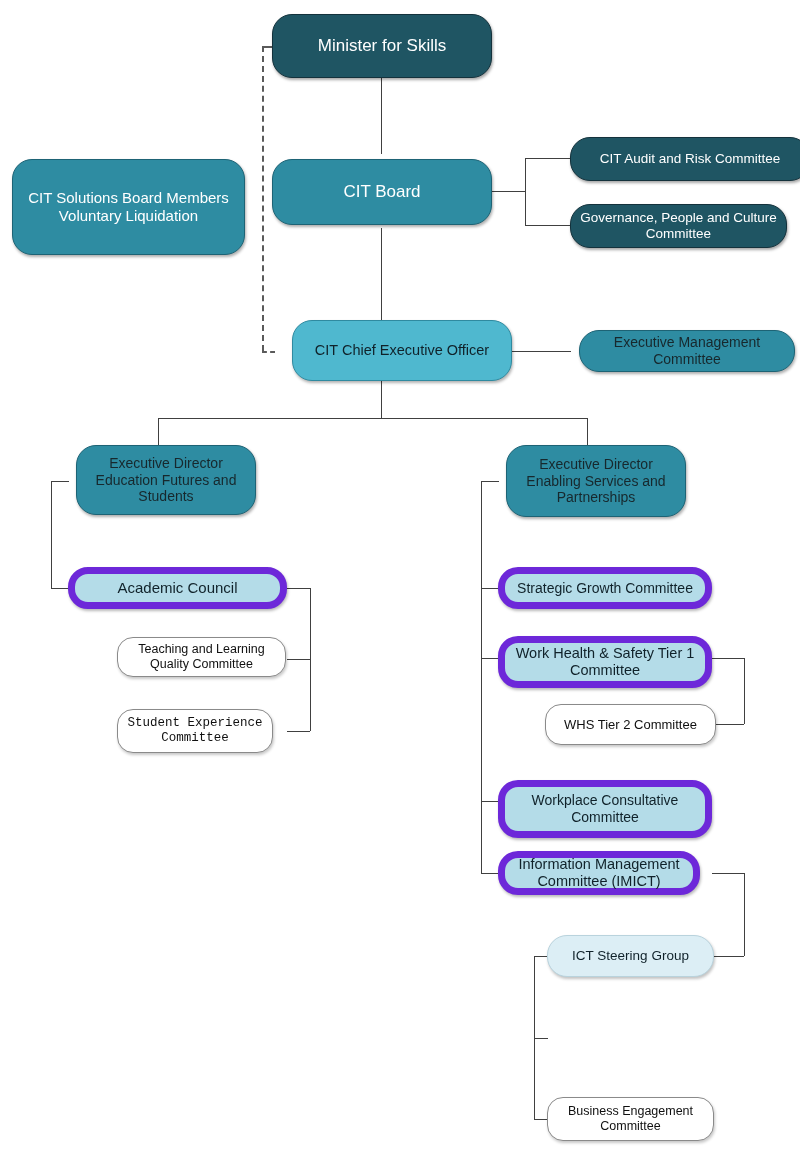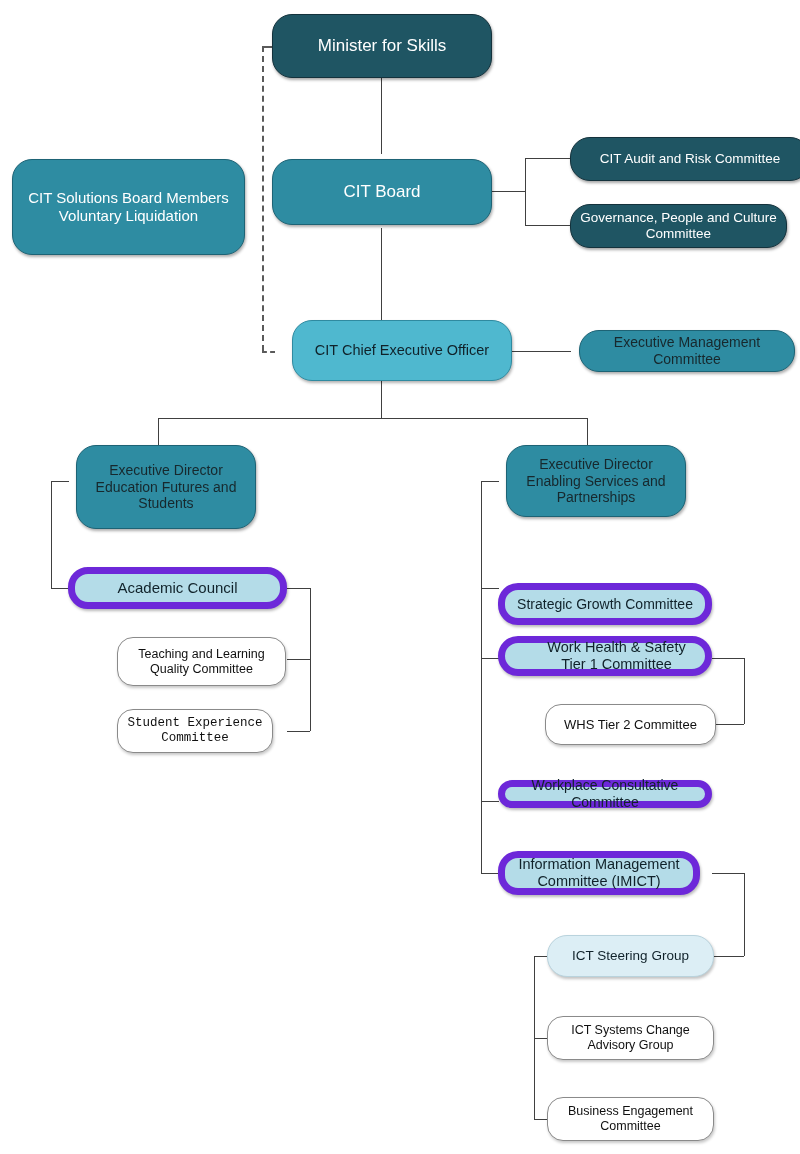--- a/index.html
+++ b/index.html
@@ -179,65 +179,62 @@
   </div>
 
   <div class="node tone-cyan" style="left:272px; top:320px; width:220px; height:61px; font-size:14.5px;margin-left:20px;">
     <span>CIT Chief Executive Officer</span>
   </div>
 
   <div class="node tone-teal-dark-text" style="left:571px; top:330px; width:216px; height:42px; font-size:14px;">
     <span>Executive Management Committee</span>
   </div>
 
-  <div class="node tone-teal-dark-text" style="left:68px; top:445px; width:180px; height:84px; font-size:14px;">
+  <div class="node tone-teal-dark-text" style="left:68px; top:445px; width:180px; height:70px; font-size:14px;">
     <span>Executive Director Education Futures and Students</span>
   </div>
 
   <div class="node tone-teal-dark-text" style="left:498px; top:445px; width:180px; height:72px; font-size:14px;">
     <span>Executive Director Enabling Services and Partnerships</span>
   </div>
 
   <div class="node tone-pale" style="left:68px; top:567px; width:219px; height:42px; font-size:15px;">
     <span>Academic Council</span>
   </div>
 
-  <div class="node tone-white" style="left:117px; top:637px; width:169px; height:49px; font-size:12.5px;">
+  <div class="node tone-white" style="left:117px; top:637px; width:169px; height:40px; font-size:12.5px;">
     <span>Teaching and Learning Quality Committee</span>
   </div>
 
   <div class="node tone-white" style="left:117px; top:709px; width:156px; height:44px; font-size:12.5px;font-family:Liberation Mono, monospace;">
     <span>Student Experience Committee</span>
   </div>
 
-  <div class="node tone-pale" style="left:498px; top:567px; width:214px; height:42px; font-size:14px;margin-top:16px;">
+  <div class="node tone-pale" style="left:498px; top:567px; width:214px; height:42px; font-size:14px;">
     <span>Strategic Growth Committee</span>
   </div>
 
-  <div class="node tone-pale" style="left:498px; top:636px; width:214px; height:40px; font-size:14.5px;padding-left:31px;">
+  <div class="node tone-pale" style="left:498px; top:636px; width:214px; height:52px; font-size:14.5px;">
     <span>Work Health &amp; Safety Tier 1 Committee</span>
   </div>
 
   <div class="node tone-white" style="left:545px; top:704px; width:171px; height:41px; font-size:13px;">
     <span>WHS Tier 2 Committee</span>
   </div>
 
-  <div class="node tone-pale" style="left:498px; top:780px; width:214px; height:28px; font-size:14px;">
+  <div class="node tone-pale" style="left:498px; top:780px; width:214px; height:58px; font-size:14px;">
     <span>Workplace Consultative Committee</span>
   </div>
 
   <div class="node tone-pale" style="left:498px; top:851px; width:202px; height:44px; font-size:14.5px;">
     <span>Information Management Committee (IMICT)</span>
   </div>
 
   <div class="node tone-paler" style="left:547px; top:935px; width:167px; height:42px; font-size:13.5px;">
     <span>ICT Steering Group</span>
   </div>
 
-  <div class="node tone-white" style="left:547px; top:1016px; width:167px; height:44px; font-size:12.5px;">
-    <span>ICT Systems Change Advisory Group</span>
-  </div>
 
   <div class="node tone-white" style="left:547px; top:1097px; width:167px; height:44px; font-size:12.5px;">
     <span>Business Engagement Committee</span>
   </div>
 
 </div>
 
 </body></html>

